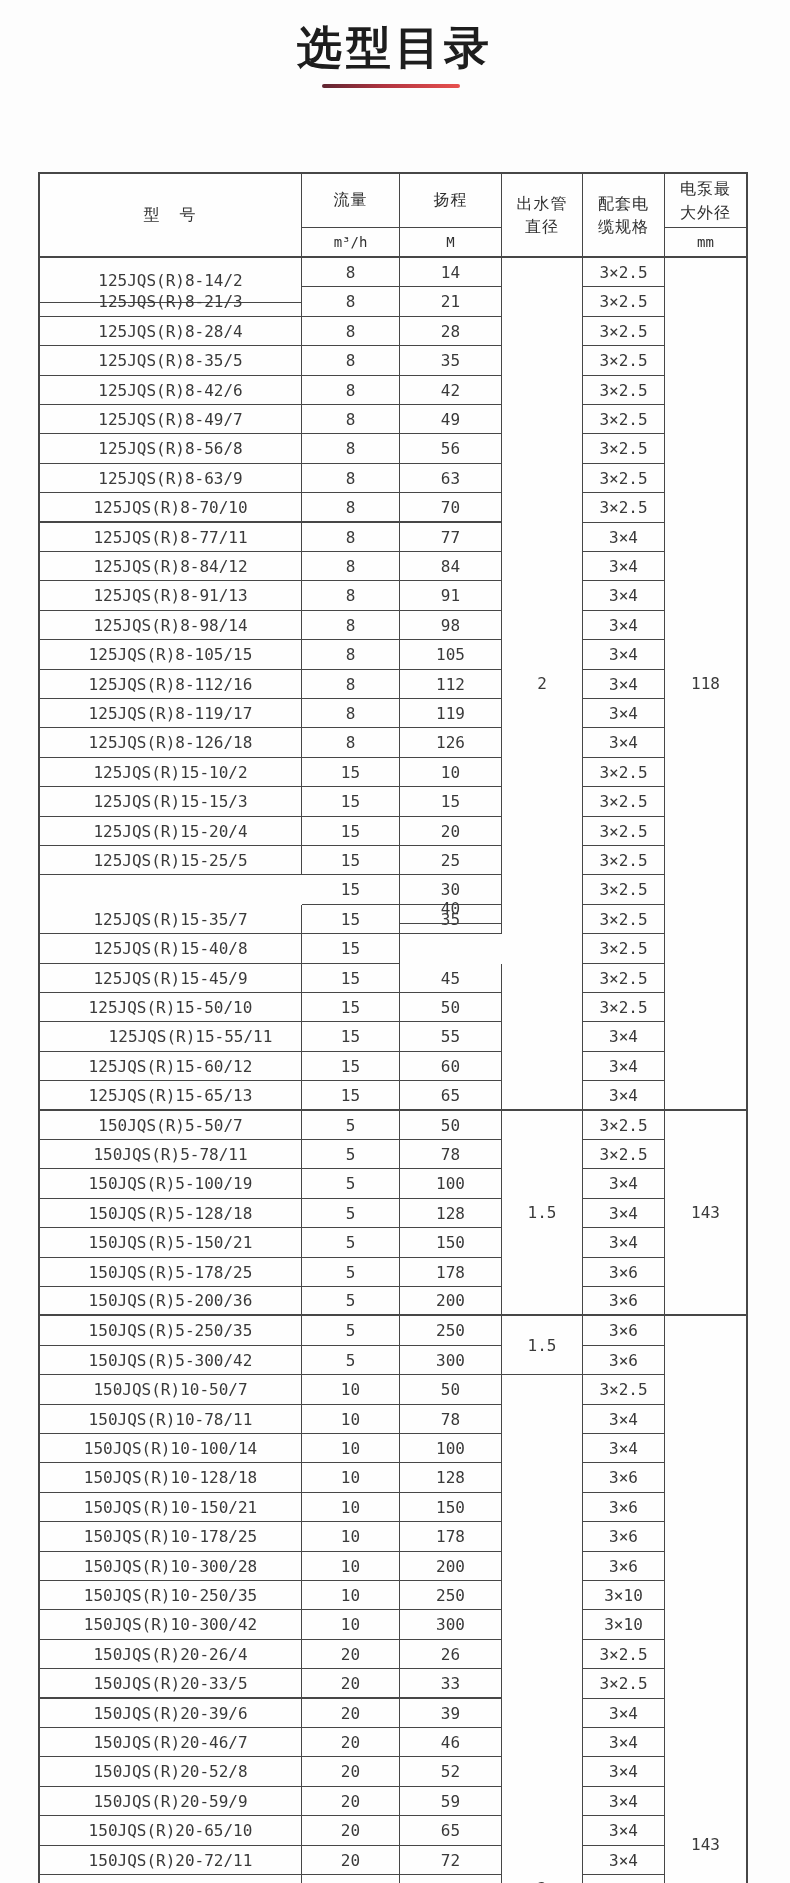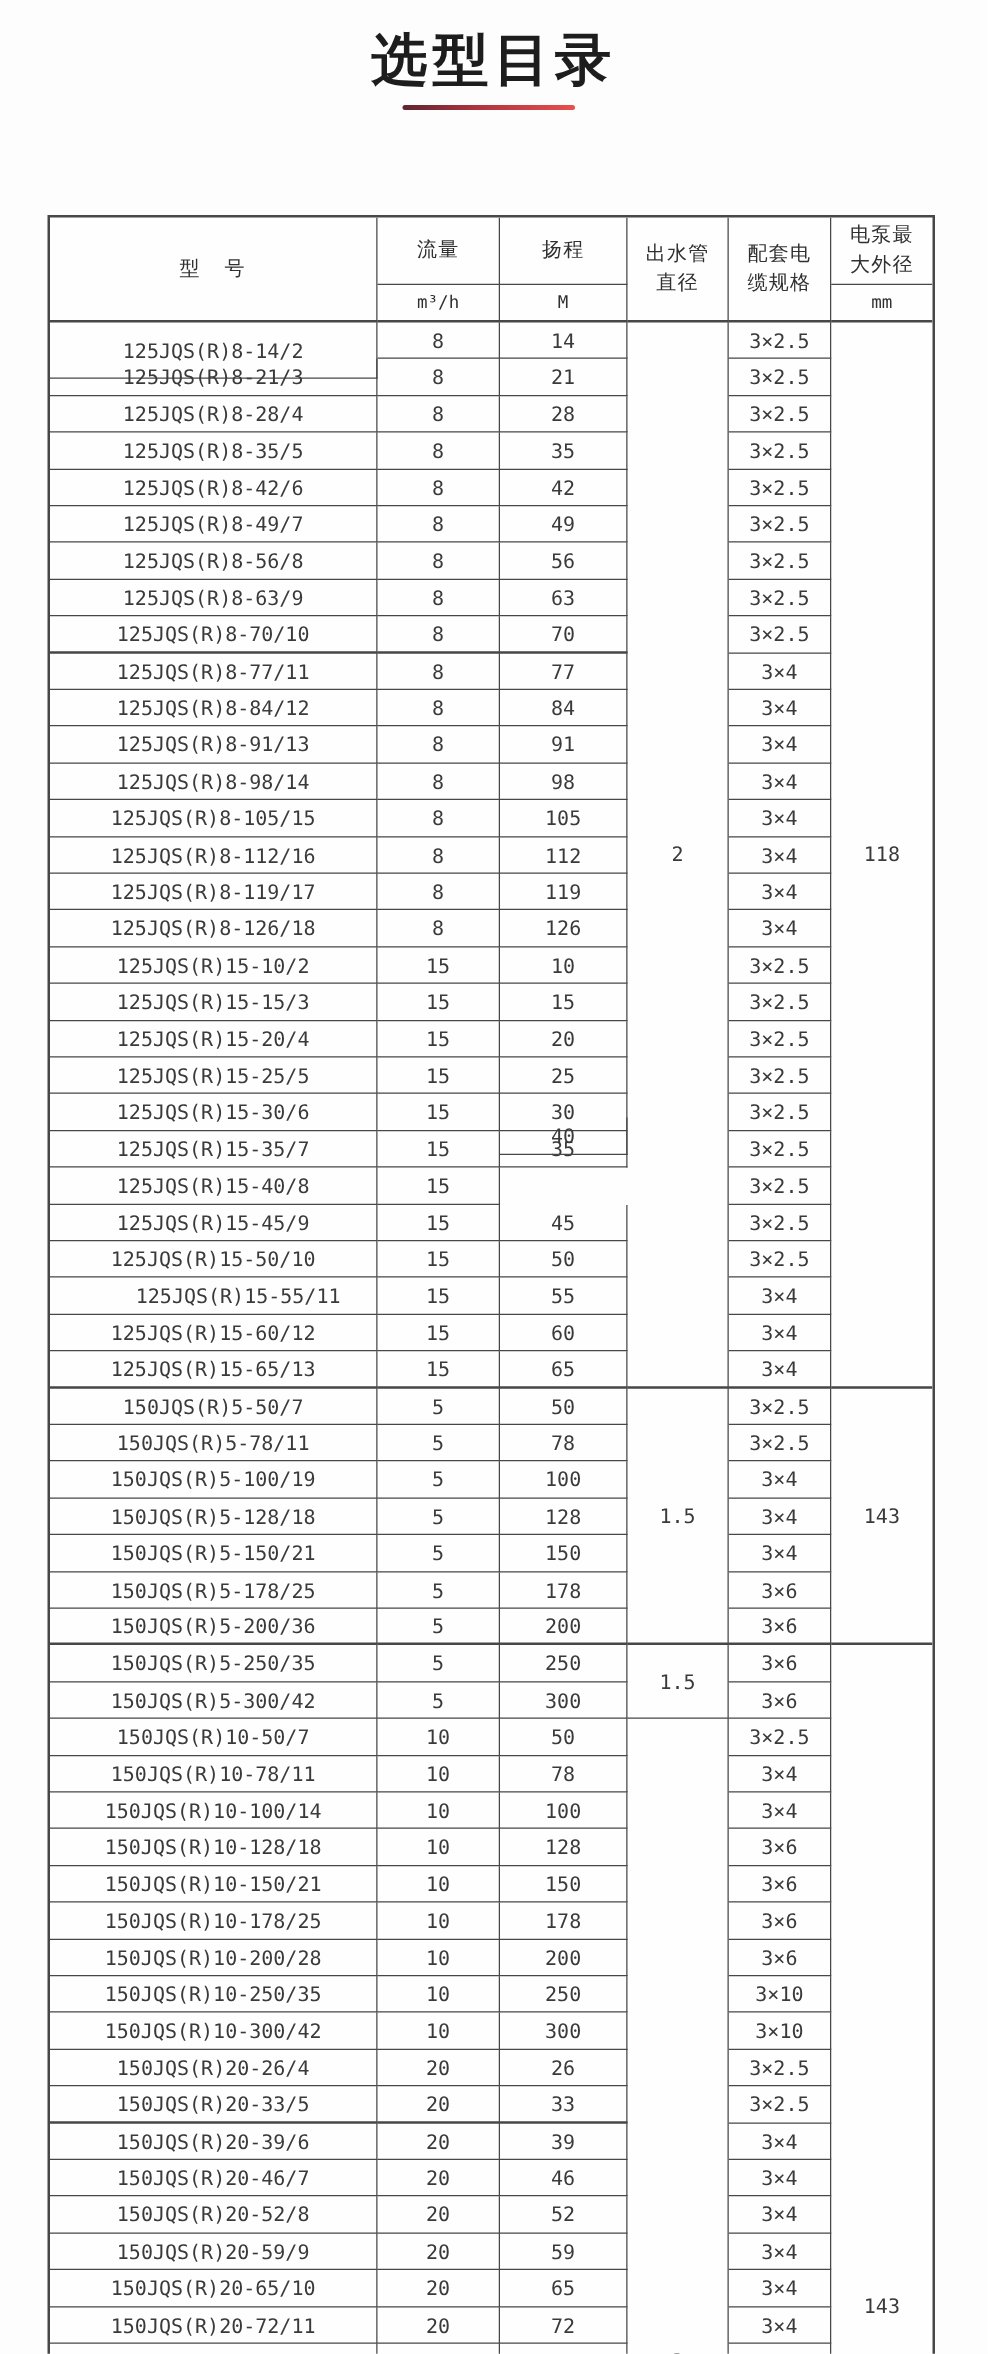--- a/index.html
+++ b/index.html
@@ -144,21 +144,20 @@
     <div class="bc" style="left: 360px; top: 613px; width: 102px; height: 30px; border-bottom-width: 1px;">15</div>
     <div class="bc" style="left: 543px; top: 613px; width: 82px; height: 30px; border-bottom-width: 1px;">3×2.5</div>
     <div class="bc" style="left: 0px; top: 643px; width: 262px; height: 29px; border-bottom-width: 1px;">125JQS(R)15-20/4</div>
     <div class="bc" style="left: 262px; top: 643px; width: 98px; height: 29px; border-bottom-width: 1px;">15</div>
     <div class="bc" style="left: 360px; top: 643px; width: 102px; height: 29px; border-bottom-width: 1px;">20</div>
     <div class="bc" style="left: 543px; top: 643px; width: 82px; height: 29px; border-bottom-width: 1px;">3×2.5</div>
     <div class="bc" style="left: 0px; top: 672px; width: 262px; height: 29px; border-bottom-width: 1px;">125JQS(R)15-25/5</div>
     <div class="bc" style="left: 262px; top: 672px; width: 98px; height: 29px; border-bottom-width: 1px;">15</div>
     <div class="bc" style="left: 360px; top: 672px; width: 102px; height: 29px; border-bottom-width: 1px;">25</div>
     <div class="bc" style="left: 543px; top: 672px; width: 82px; height: 29px; border-bottom-width: 1px;">3×2.5</div>
-    <div class="bc" style="left: 0px; top: 701px; width: 262px; height: 30px; border-bottom-width: 1px;">125JQS(R)15-30/6</div>
     <div class="bc" style="left: 262px; top: 701px; width: 98px; height: 30px; border-bottom-width: 1px;">15</div>
     <div class="bc" style="left: 360px; top: 701px; width: 102px; height: 30px; border-bottom-width: 1px;">30</div>
     <div class="bc" style="left: 543px; top: 701px; width: 82px; height: 30px; border-bottom-width: 1px;">3×2.5</div>
     <div class="bc" style="left: 0px; top: 731px; width: 262px; height: 29px; border-bottom-width: 1px;">125JQS(R)15-35/7</div>
     <div class="bc" style="left: 262px; top: 731px; width: 98px; height: 29px; border-bottom-width: 1px;">15</div>
     <div class="bc" style="left: 360px; top: 731px; width: 102px; height: 29px; border-bottom-width: 1px;">35</div>
     <div class="bc" style="left: 543px; top: 731px; width: 82px; height: 29px; border-bottom-width: 1px;">3×2.5</div>
     <div class="bc" style="left: 0px; top: 760px; width: 262px; height: 30px; border-bottom-width: 1px;">125JQS(R)15-40/8</div>
     <div class="bc" style="left: 262px; top: 760px; width: 98px; height: 30px; border-bottom-width: 1px;">15</div>
     <div class="bc" style="left: 360px; top: 720px; width: 102px; height: 30px; border-bottom-width: 1px; text-align: right;">40</div>
@@ -236,21 +235,21 @@
     <div class="bc" style="left: 360px; top: 1289px; width: 102px; height: 30px; border-bottom-width: 1px;">128</div>
     <div class="bc" style="left: 543px; top: 1289px; width: 82px; height: 30px; border-bottom-width: 1px;">3×6</div>
     <div class="bc" style="left: 0px; top: 1319px; width: 262px; height: 29px; border-bottom-width: 1px;">150JQS(R)10-150/21</div>
     <div class="bc" style="left: 262px; top: 1319px; width: 98px; height: 29px; border-bottom-width: 1px;">10</div>
     <div class="bc" style="left: 360px; top: 1319px; width: 102px; height: 29px; border-bottom-width: 1px;">150</div>
     <div class="bc" style="left: 543px; top: 1319px; width: 82px; height: 29px; border-bottom-width: 1px;">3×6</div>
     <div class="bc" style="left: 0px; top: 1348px; width: 262px; height: 30px; border-bottom-width: 1px;">150JQS(R)10-178/25</div>
     <div class="bc" style="left: 262px; top: 1348px; width: 98px; height: 30px; border-bottom-width: 1px;">10</div>
     <div class="bc" style="left: 360px; top: 1348px; width: 102px; height: 30px; border-bottom-width: 1px;">178</div>
     <div class="bc" style="left: 543px; top: 1348px; width: 82px; height: 30px; border-bottom-width: 1px;">3×6</div>
-    <div class="bc" style="left: 0px; top: 1378px; width: 262px; height: 29px; border-bottom-width: 1px;">150JQS(R)10-200/28</div>
+    <div class="bc" style="left: 0px; top: 1378px; width: 262px; height: 29px; border-bottom-width: 1px;">150JQS(R)10-300/28</div>
     <div class="bc" style="left: 262px; top: 1378px; width: 98px; height: 29px; border-bottom-width: 1px;">10</div>
     <div class="bc" style="left: 360px; top: 1378px; width: 102px; height: 29px; border-bottom-width: 1px;">200</div>
     <div class="bc" style="left: 543px; top: 1378px; width: 82px; height: 29px; border-bottom-width: 1px;">3×6</div>
     <div class="bc" style="left: 0px; top: 1407px; width: 262px; height: 29px; border-bottom-width: 1px;">150JQS(R)10-250/35</div>
     <div class="bc" style="left: 262px; top: 1407px; width: 98px; height: 29px; border-bottom-width: 1px;">10</div>
     <div class="bc" style="left: 360px; top: 1407px; width: 102px; height: 29px; border-bottom-width: 1px;">250</div>
     <div class="bc" style="left: 543px; top: 1407px; width: 82px; height: 29px; border-bottom-width: 1px;">3×10</div>
     <div class="bc" style="left: 0px; top: 1436px; width: 262px; height: 30px; border-bottom-width: 1px;">150JQS(R)10-300/42</div>
     <div class="bc" style="left: 262px; top: 1436px; width: 98px; height: 30px; border-bottom-width: 1px;">10</div>
     <div class="bc" style="left: 360px; top: 1436px; width: 102px; height: 30px; border-bottom-width: 1px;">300</div>

